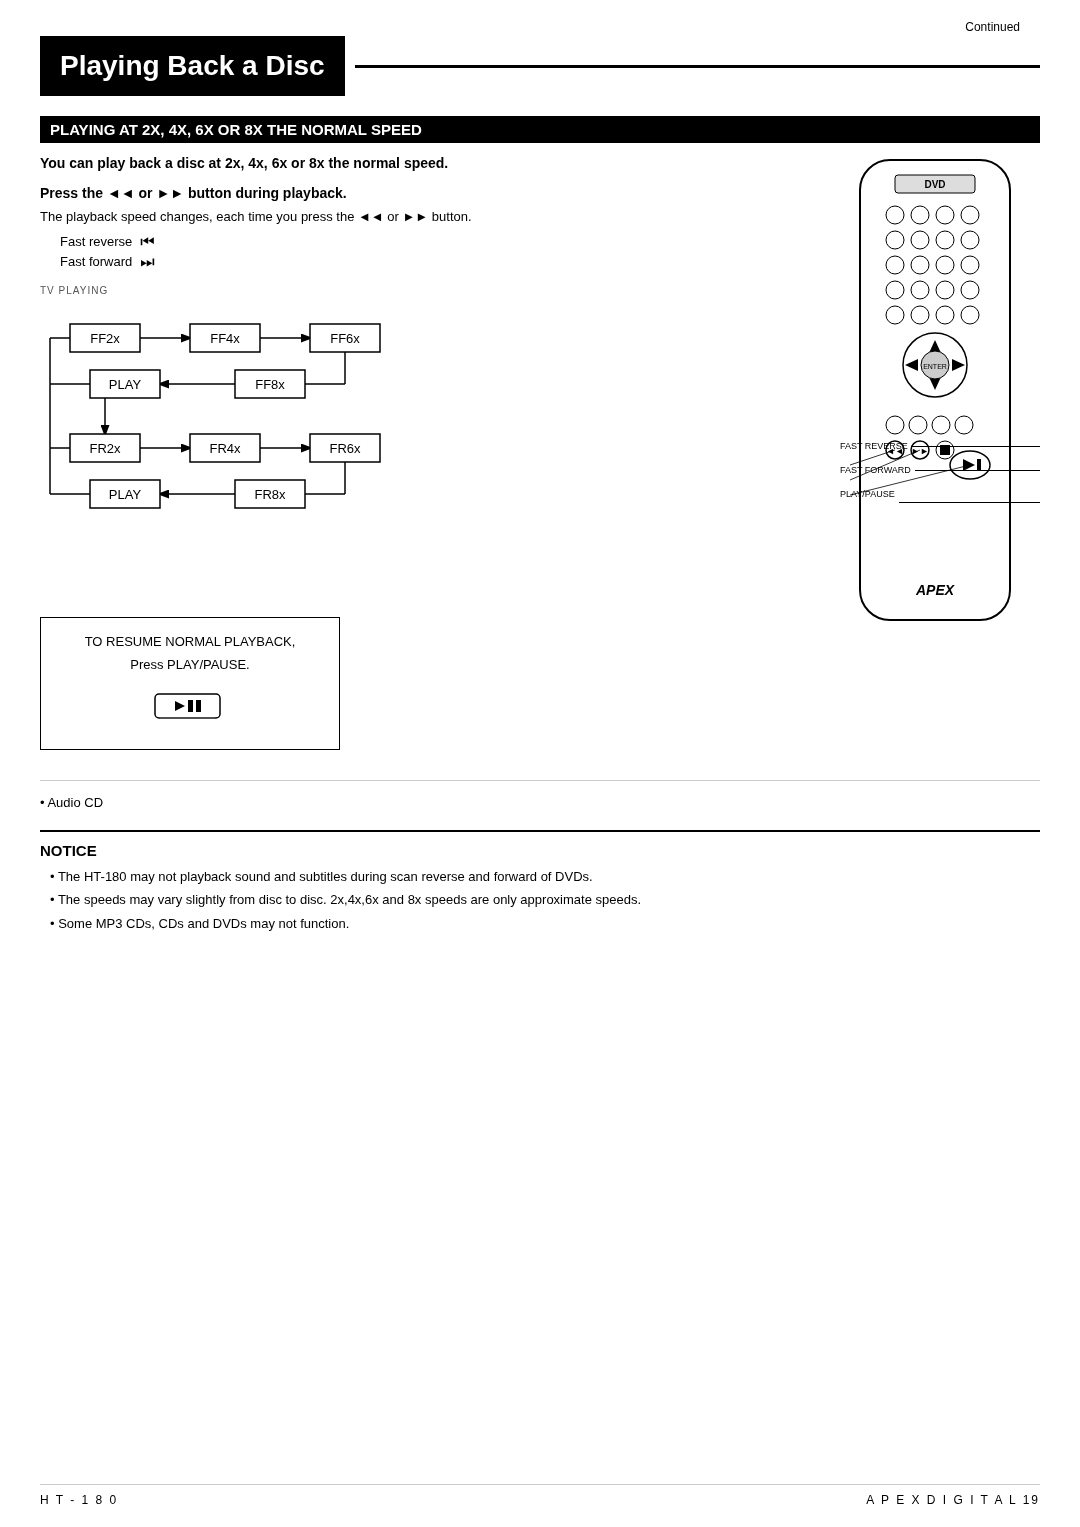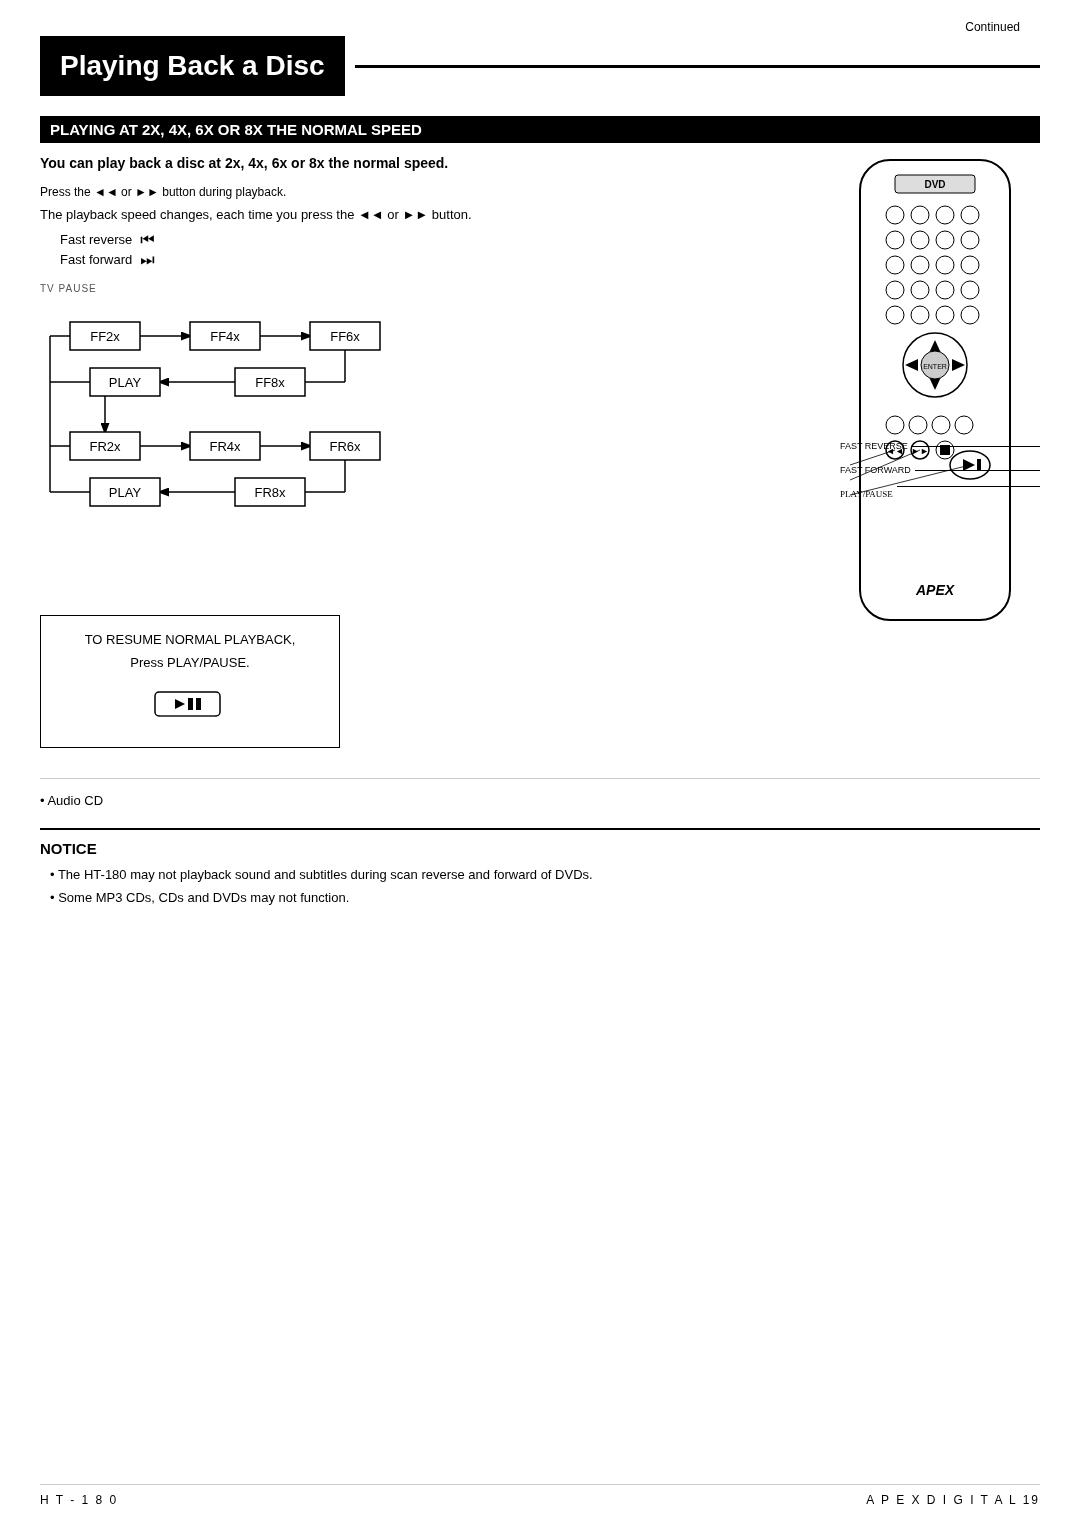--- a/index.html
+++ b/index.html
@@ -77,22 +77,22 @@
       flex-shrink: 0;
     }
 
     .subtitle-text {
       font-size: 14px;
       font-weight: bold;
       margin-bottom: 14px;
     }
 
     .press-instruction {
-      font-size: 12px;
-      font-weight: normal;
+      font-size: 14px;
+      font-weight: bold;
       margin-bottom: 6px;
     }
 
     .description-text {
       font-size: 13px;
       margin-bottom: 4px;
       line-height: 1.5;
     }
 
     .fast-labels {
@@ -236,21 +236,21 @@
         <div class="fast-label-row">
           <span>Fast reverse</span>
           <span style="font-size:16px;">⏮</span>
         </div>
         <div class="fast-label-row">
           <span>Fast forward</span>
           <span style="font-size:16px;">⏭</span>
         </div>
       </div>
 
-      <div class="tv-screen-label">TV PAUSE</div>
+      <div class="tv-screen-label">TV PLAYING</div>
 
       <div class="diagram-container">
         <svg class="diagram-svg" viewBox="0 0 460 290">
 
           <rect x="30" y="20" width="70" height="28" fill="white" stroke="black" stroke-width="1.5"></rect>
           <text x="65" y="39" text-anchor="middle" font-size="13" font-family="Arial">FF2x</text>
 
           <line x1="100" y1="34" x2="150" y2="34" stroke="black" stroke-width="1.5" marker-end="url(#arrowhead)"></line>
 
           <rect x="150" y="20" width="70" height="28" fill="white" stroke="black" stroke-width="1.5"></rect>
@@ -411,37 +411,38 @@
       
       <div style="position:relative; margin-top:-220px; font-size:9px; line-height:1.8; color:#000;">
         <div style="display:flex; align-items:center; gap:4px; margin-bottom:8px;">
           <span>FAST REVERSE</span>
           <span style="flex:1; height:1px; background:#000; display:inline-block;"></span>
         </div>
         <div style="display:flex; align-items:center; gap:4px; margin-bottom:8px;">
           <span>FAST FORWARD</span>
           <span style="flex:1; height:1px; background:#000; display:inline-block;"></span>
         </div>
-        <div style="display:flex; align-items:flex-start; gap:4px;font-family:Liberation Serif, serif;">
+        <div style="display:flex; align-items:flex-end; gap:4px;">
           <span>PLAY/PAUSE</span>
           <span style="flex:1; height:1px; background:#000; display:inline-block;"></span>
         </div>
       </div>
 
     </div>
 
   </div>
 
   <div class="audio-cd-section">
     <div class="bullet-text">• Audio CD</div>
   </div>
 
   <div class="notice-section">
     <div class="notice-title">NOTICE</div>
     <div class="notice-item">• The HT-180 may not playback sound and subtitles during scan reverse and forward of DVDs.</div>
+    <div class="notice-item">• The speeds may vary slightly from disc to disc. 2x,4x,6x and 8x speeds are only approximate speeds.</div>
     <div class="notice-item">• Some MP3 CDs, CDs and  DVDs may not function.</div>
   </div>
 
   <div class="footer">
     <span class="footer-left">H T - 1 8 0</span>
     <span class="footer-right">A P E X   D I G I T A L    19</span>
   </div>
 
 </div>
 

